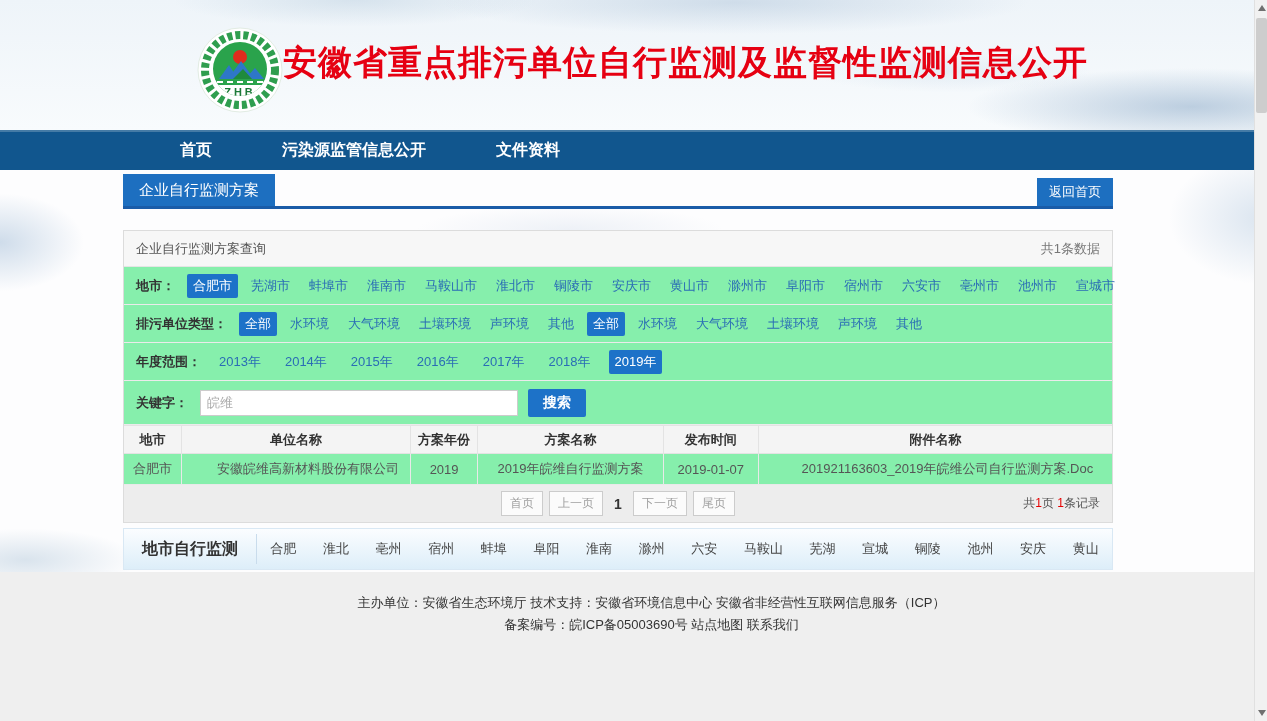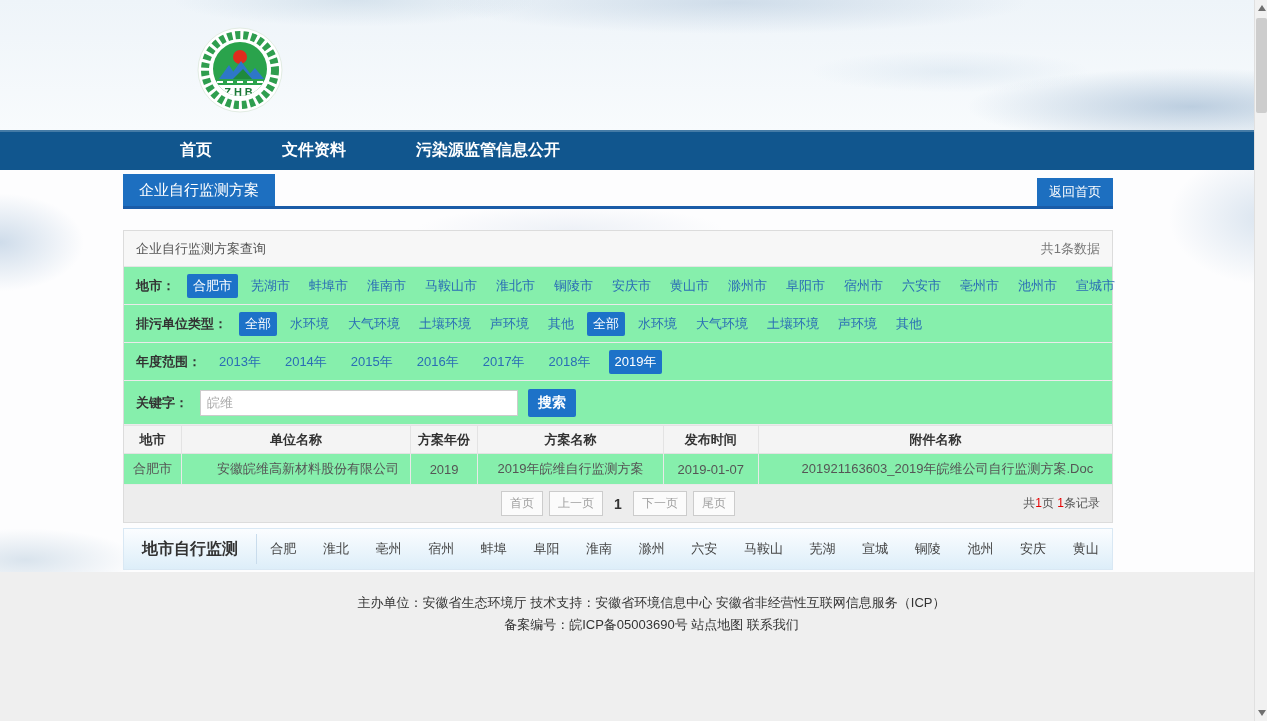--- a/index.html
+++ b/index.html
@@ -37,21 +37,21 @@
   #panel-head { height:36px; background:#f7f7f7; border-bottom:1px solid #e5e5e5; display:flex; align-items:center; justify-content:space-between; padding:0 12px; }
   #panel-head .ph-title { color:#555; font-size:13px; }
   #panel-head .ph-count { color:#777; font-size:13px; }
   .filter-row { display:flex; align-items:center; min-height:38px; padding:0 12px; border-bottom:1px solid #ebebeb; }
   .filter-label { color:#333; font-weight:bold; font-size:13px; margin-right:12px; white-space:nowrap; }
   .chips { display:flex; align-items:center; flex-wrap:nowrap; }
   .chip { color:#2a6db5; font-size:13px; padding:3px 6px; margin-right:7px; cursor:pointer; white-space:nowrap; border-radius:2px; }
   .chip.sel { background:#1d72c8; color:#fff; }
   .chips-year .chip { margin-right:12px; }
   #keyword-input { width:318px; height:26px; border:1px solid #ccc; padding:0 6px; font-size:13px; color:#aaa; font-family:inherit; }
-  #search-btn { margin-left:10px; width:48px; height:28px; background:#1d72c8; color:#fff; border:none; font-size:14px; font-weight:bold; cursor:pointer; font-family:inherit; border-radius:2px; }
+  #search-btn { margin-left:10px; width:58px; height:28px; background:#1d72c8; color:#fff; border:none; font-size:14px; font-weight:bold; cursor:pointer; font-family:inherit; border-radius:2px; }
   
   table { width:100%; border-collapse:collapse; }
   th { background:#f4f4f4; border:1px solid #e3e3e3; height:28px; font-size:13px; color:#333; font-weight:bold; }
   td { border:1px solid #e9e9e9; height:31px; font-size:13px; color:#555; text-align:center; }
   td.lft { text-align:center; padding-left:24px; }
   th:first-child, td:first-child { border-left:none; }
   th:last-child, td:last-child { border-right:none; }
   
   #pager { position:relative; height:37px; background:#ededed; display:flex; align-items:center; justify-content:center; }
   .pg-btn { background:#fbfbfb; border:1px solid #ccc; color:#a0a0a0; font-size:12px; padding:3px 8px; margin:0 3px; cursor:pointer; font-family:inherit; }
@@ -88,26 +88,27 @@
       <circle cx="43" cy="30" r="7" fill="#e02b1d"></circle>
       <path d="M22,52 L32,38 L41,52 Z" fill="#2e77c8"></path>
       <path d="M31,52 L44,34 L57,52 Z" fill="#2e77c8"></path>
       <path d="M48,52 L58,41 L67,52 Z" fill="#2e77c8"></path>
       <path d="M36,52 L46,42 L55,52 Z" fill="#1f8a3d"></path>
       <line x1="20" y1="55" x2="66" y2="55" stroke="#ffffff" stroke-width="2" stroke-dasharray="6 4"></line>
       <rect x="14" y="58" width="58" height="14" fill="#ffffff"></rect>
       <text x="43" y="69" font-size="11" font-weight="bold" fill="#1d7a38" text-anchor="middle" letter-spacing="3" font-family="Liberation Sans, sans-serif">ZHB</text>
     </g>
   </svg>
+  <div id="page-title">安徽省重点排污单位自行监测及监督性监测信息公开</div>
 </div>
 
 <div id="nav">
   <div class="nav-item">首页</div>
+  <div class="nav-item">污染源监管信息公开</div>
   <div class="nav-item">文件资料</div>
-  <div class="nav-item">污染源监管信息公开</div>
 </div>
 
 <div id="content-bg"></div>
 
 <div id="tabrow">
   <div id="tab-plan">企业自行监测方案</div>
   <div id="back-home">返回首页</div>
 </div>
 
 <div id="panel">

